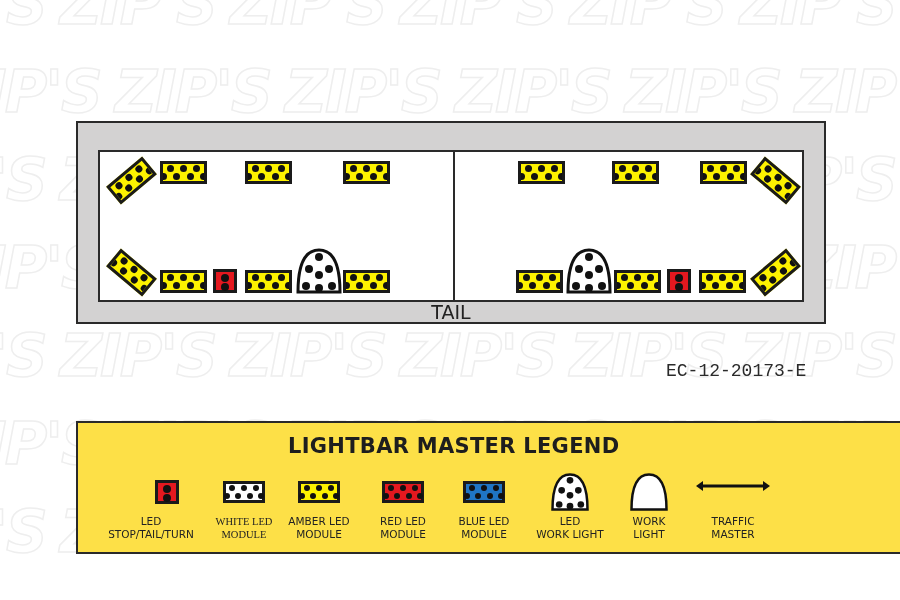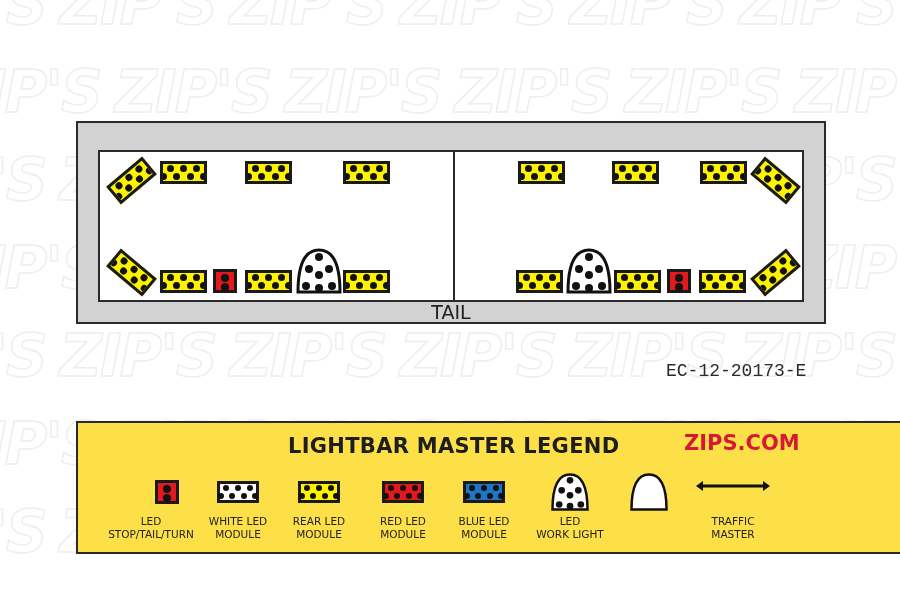--- a/index.html
+++ b/index.html
@@ -326,34 +326,33 @@
         </div>
       </div>
   </div>
   <div class="lb-label lb-rear">TAIL</div>
 </div>
 
 <div class="note">EC-12-20173-E</div>
 
 <div class="legend">
   <div class="legend-title">LIGHTBAR MASTER LEGEND</div>
-  <div class="legend-site">ZIPS.COM</div>
 
   <div class="legend-item" style="left:18px;">
     <div class="icon-wrap">
       <div class="stt" style="left:59px;top:5px;position:absolute;">
         <div class="dot" style="top:2px;"></div>
           <div class="dot" style="top:11px;"></div>
       </div>
     </div>
     <div class="label">LED
 STOP/TAIL/TURN</div>
   </div>
 
-  <div class="legend-item" style="left:105px;">
+  <div class="legend-item" style="left:111px;font-family:Liberation Serif, serif;">
     <div class="icon-wrap">
         <div class="lg-mod mod-icon" style="background:#fff;">
           <div class="dots">
             <div class="dot" style="height: 6px; width: 6px; left: 3.48px; top: 1px;"></div>
             <div class="dot" style="height: 6px; width: 6px; left: 15px; top: 1px;"></div>
             <div class="dot" style="height: 6px; width: 6px; left: 26.52px; top: 1px;"></div>
             <div class="dot" style="height: 6px; width: 6px; left: -2.28px; top: 9px;"></div>
             <div class="dot" style="height: 6px; width: 6px; left: 9.24px; top: 9px;"></div>
             <div class="dot" style="height: 6px; width: 6px; left: 20.76px; top: 9px;"></div>
             <div class="dot" style="height: 6px; width: 6px; left: 32.28px; top: 9px;"></div>
@@ -371,21 +370,21 @@
             <div class="dot" style="height: 6px; width: 6px; left: 3.48px; top: 1px;"></div>
             <div class="dot" style="height: 6px; width: 6px; left: 15px; top: 1px;"></div>
             <div class="dot" style="height: 6px; width: 6px; left: 26.52px; top: 1px;"></div>
             <div class="dot" style="height: 6px; width: 6px; left: -2.28px; top: 9px;"></div>
             <div class="dot" style="height: 6px; width: 6px; left: 9.24px; top: 9px;"></div>
             <div class="dot" style="height: 6px; width: 6px; left: 20.76px; top: 9px;"></div>
             <div class="dot" style="height: 6px; width: 6px; left: 32.28px; top: 9px;"></div>
           </div>
         </div>
       </div>
-    <div class="label">REAR LED
+    <div class="label">AMBER LED
 MODULE</div>
   </div>
 
   <div class="legend-item" style="left:270px;">
     <div class="icon-wrap">
         <div class="lg-mod mod-icon" style="background:#e4181f;">
           <div class="dots">
             <div class="dot" style="height: 6px; width: 6px; left: 3.48px; top: 1px;"></div>
             <div class="dot" style="height: 6px; width: 6px; left: 15px; top: 1px;"></div>
             <div class="dot" style="height: 6px; width: 6px; left: 26.52px; top: 1px;"></div>
@@ -434,20 +433,22 @@
     <div class="label">LED
 WORK LIGHT</div>
   </div>
 
   <div class="legend-item" style="left:516px;">
     <div class="icon-wrap">
       <svg style="position:absolute;left:35px;top:-3px;" width="40" height="40" viewBox="0 0 48 46">
         <path d="M3 44 Q3 2 24 2 Q45 2 45 44 Z" fill="#fff" stroke="#111" stroke-width="3"></path>
       </svg>
     </div>
+    <div class="label">WORK
+LIGHT</div>
   </div>
 
   <div class="legend-item" style="left:600px;">
     <div class="icon-wrap">
       <svg style="position:absolute;left:18px;top:4px;" width="74" height="14" viewBox="0 0 74 14">
         <line x1="5" y1="7" x2="69" y2="7" stroke="#111" stroke-width="3"></line>
         <polygon points="0,7 7,2 7,12" fill="#111"></polygon>
         <polygon points="74,7 67,2 67,12" fill="#111"></polygon>
       </svg>
     </div>

